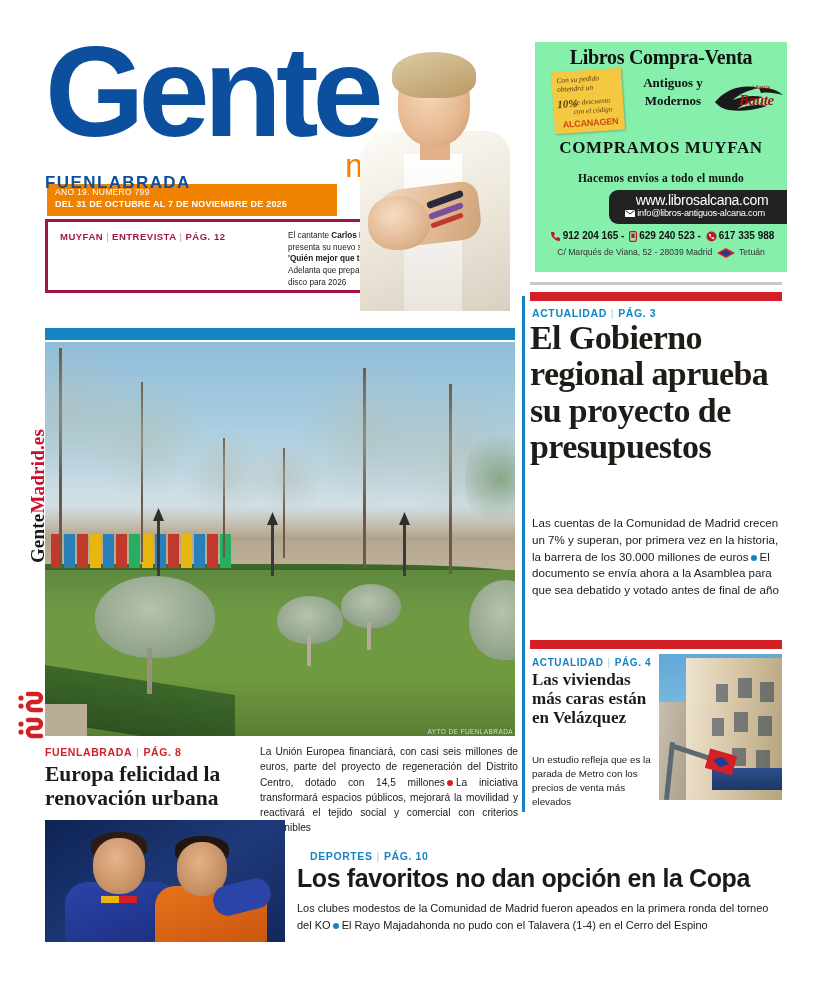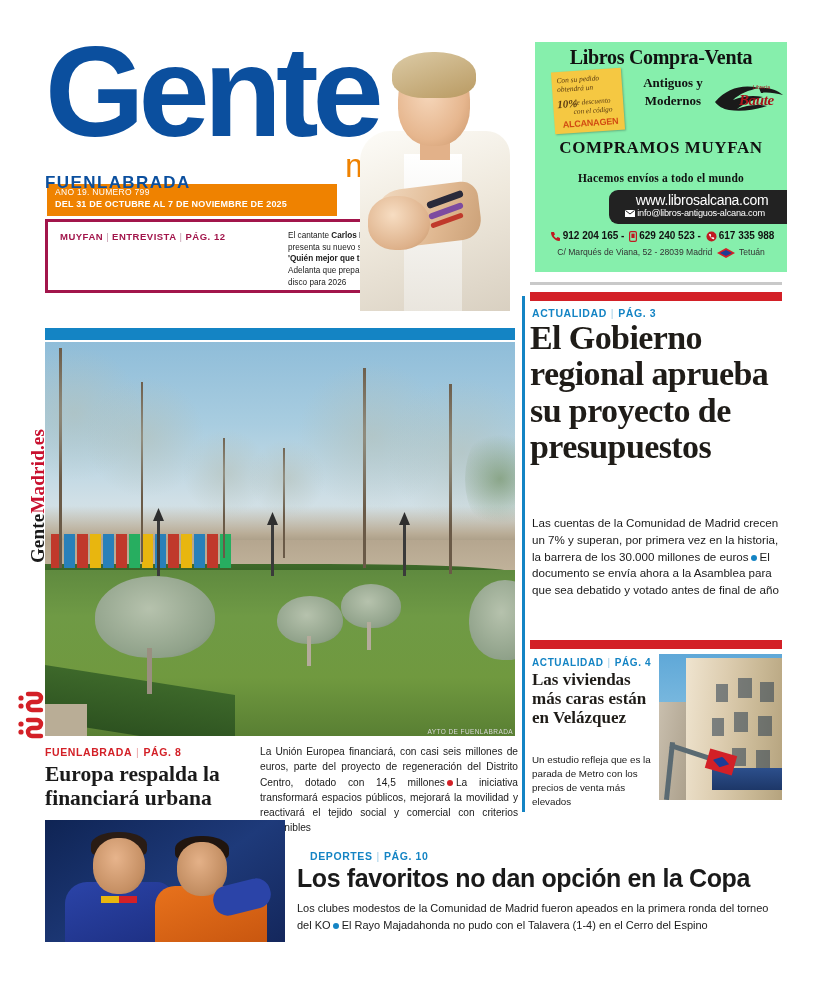--- a/index.html
+++ b/index.html
@@ -665,21 +665,21 @@
     <div style="position:absolute;left:102px;top:320px;width:5px;height:46px;background:#9a8f80"></div>
     <div style="position:absolute;left:262px;top:308px;width:4px;height:30px;background:#b5ab9c"></div>
     <div style="position:absolute;left:322px;top:294px;width:4px;height:28px;background:#b5ab9c"></div>
 
     <div class="photo-credit">AYTO DE FUENLABRADA</div>
   </div>
 
   <div class="europa-kicker">
     <span>FUENLABRADA</span><span class="sep">|</span><span>PÁG. 8</span>
   </div>
-  <div class="europa-title">Europa respalda la financiará urbana</div>
+  <div class="europa-title">Europa felicidad la renovación urbana</div>
   <div class="europa-body">
     <span>La Unión Europea financiará, con casi seis millones de euros, parte del proyecto de regeneración del Distrito Centro, dotado con 14,5 millones</span><span class="bullet-red"></span><span>La iniciativa transformará espacios públicos, mejorará la movilidad y reactivará el tejido social y comercial con criterios sostenibles</span>
   </div>
 
   <div class="sport-photo">
     <div class="pl1-body"></div>
       <div class="pl1-hair"></div>
       <div class="pl1-head"></div>
     <div class="pl2-body"></div>
       <div class="pl2-hair"></div>

